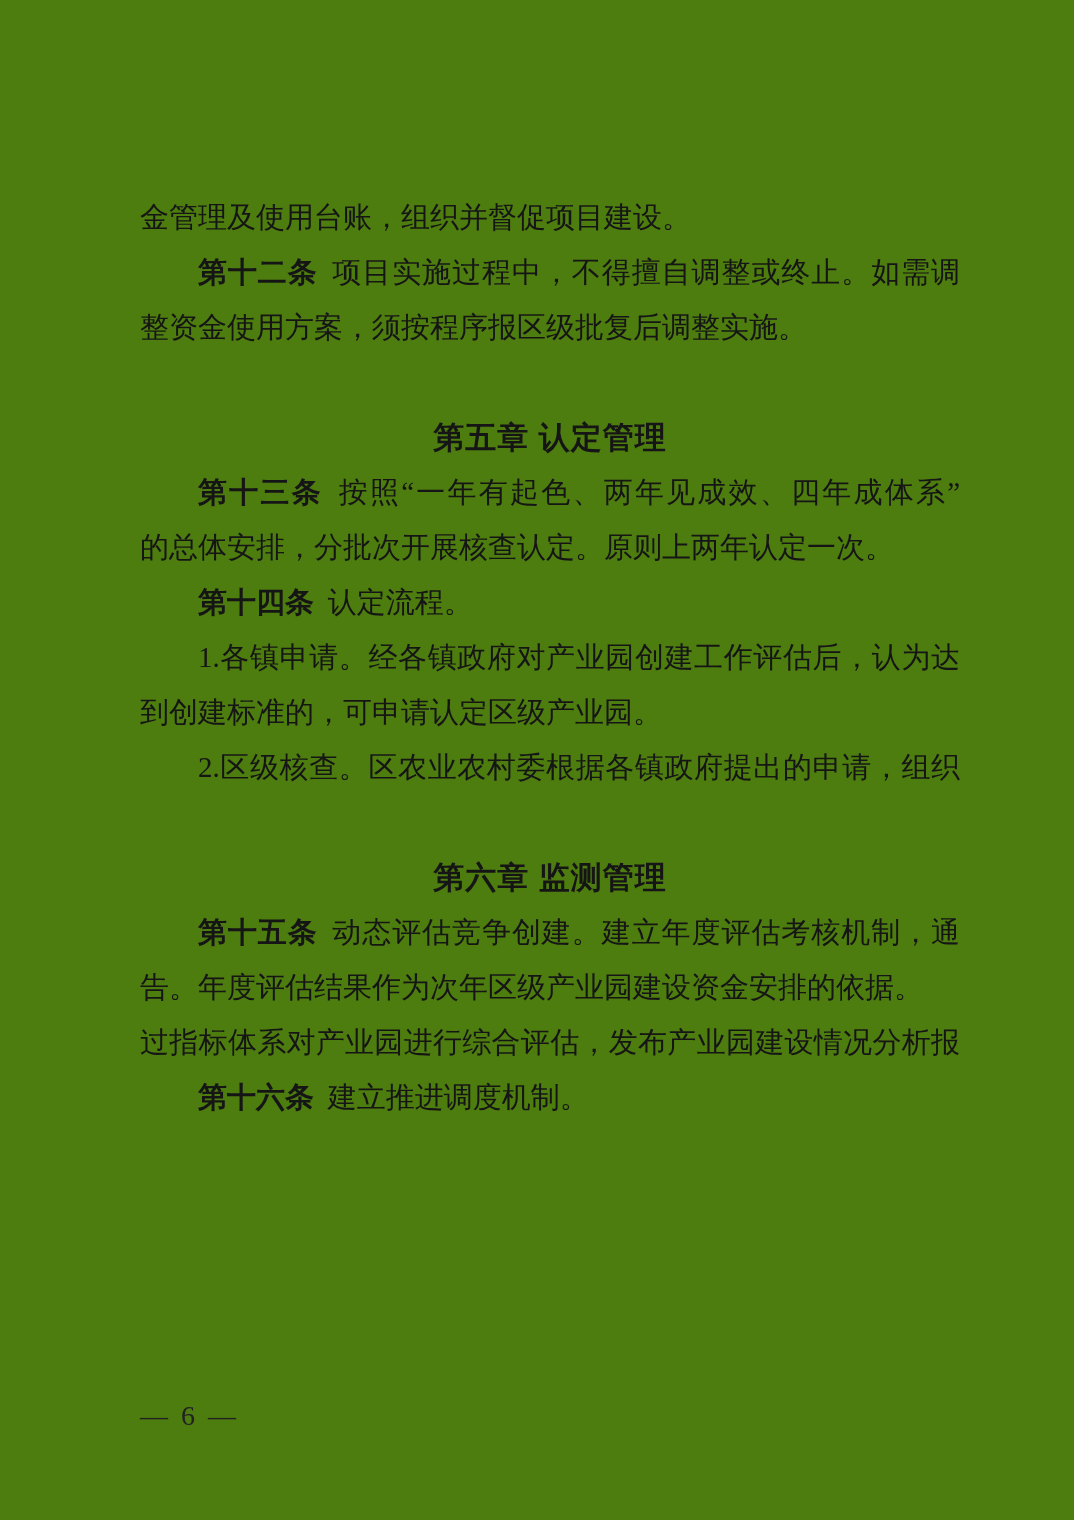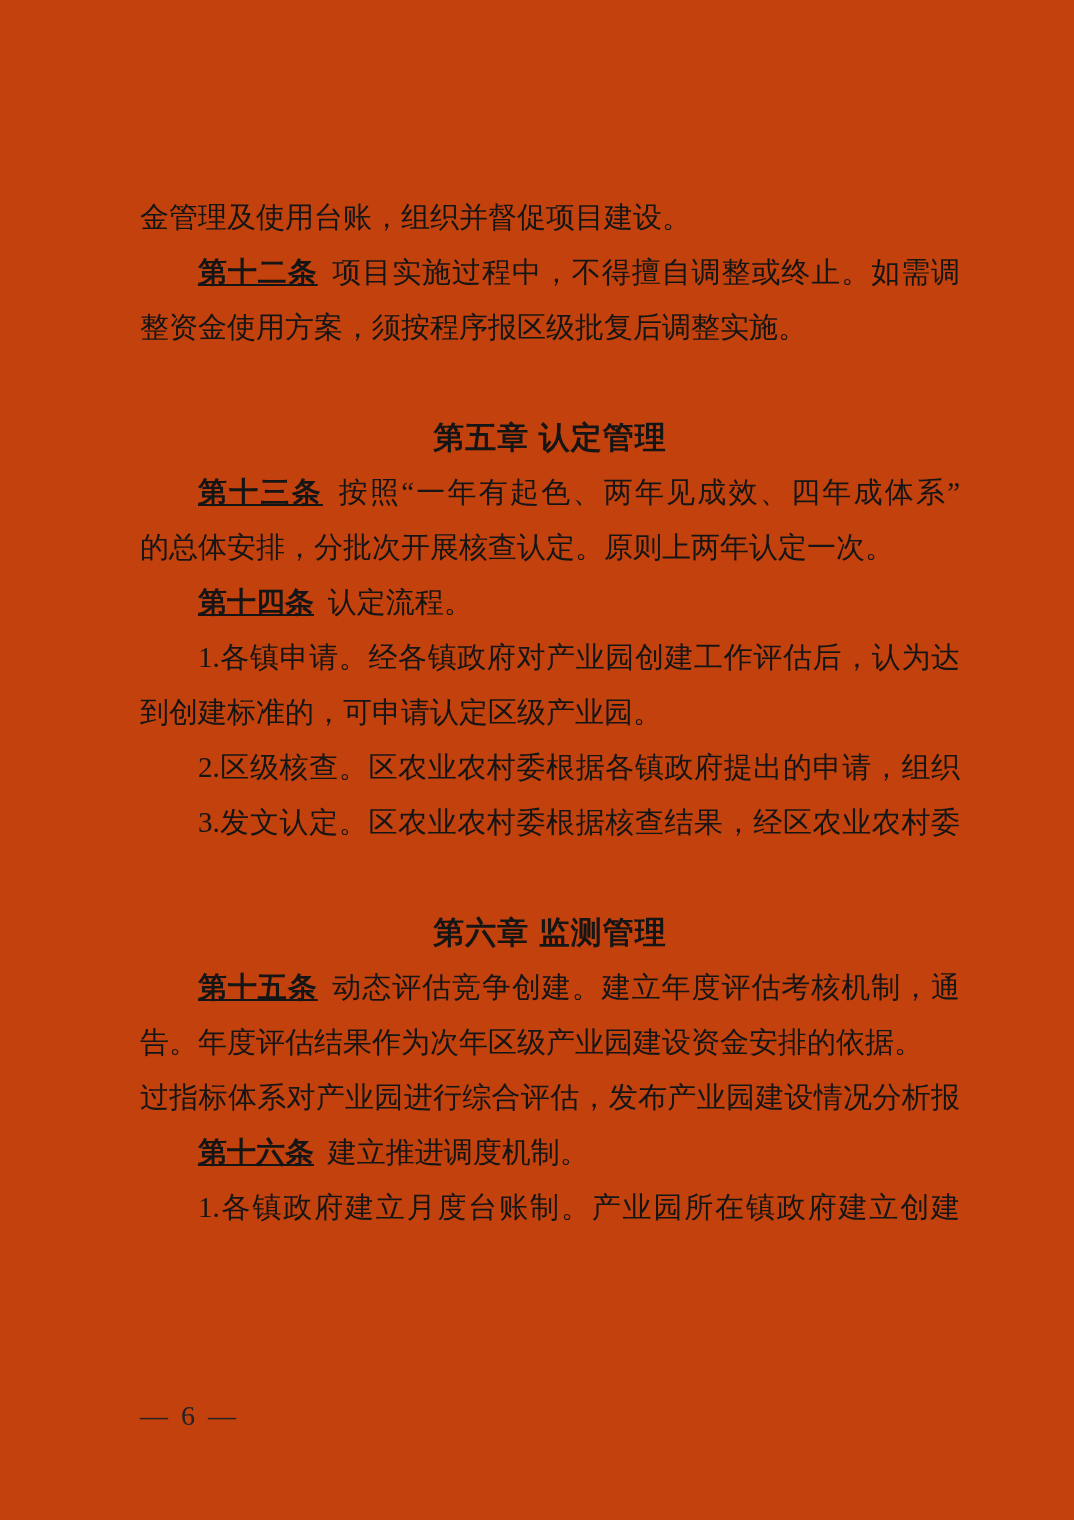--- a/index.html
+++ b/index.html
@@ -4,21 +4,21 @@
 <style>
   html, body {
     margin: 0;
     padding: 0;
     background: #ffffff;
   }
   .page {
     position: relative;
     width: 1074px;
     height: 1520px;
-    background: #c2410c;
+    background: #4d7c0f;
     color: #151515;
     font-family: "Liberation Serif", "DejaVu Serif", serif;
     overflow: hidden;
   }
   .doc-body {
     position: absolute;
     left: 140px;
     top: 190px;
     width: 820px;
   }
@@ -35,21 +35,20 @@
     text-align-last: justify;
     text-justify: inter-character;
   }
   .text-line.indent {
     text-indent: 2em;
   }
   .lead-bold {
     font-family: "Liberation Sans", "DejaVu Sans", sans-serif;
     font-weight: 700;
     margin-right: 0.22em;
-    text-decoration: underline;
   }
   .chapter-heading {
     font-size: 31px;
     line-height: 55px;
     height: 55px;
     margin-top: 55px;
     text-align: center;
     font-weight: 700;
     font-family: "Liberation Sans", "DejaVu Sans", sans-serif;
     letter-spacing: 1px;
@@ -72,24 +71,22 @@
       <div class="text-line"><span>金管理及使用台账，组织并督促项目建设。</span></div>
       <div class="text-line indent justify"><span class="lead-bold">第十二条</span><span> 项目实施过程中，不得擅自调整或终止。如需调</span></div>
       <div class="text-line"><span>整资金使用方案，须按程序报区级批复后调整实施。</span></div>
       <div class="chapter-heading">第五章 认定管理</div>
       <div class="text-line indent justify"><span class="lead-bold">第十三条</span><span> 按照“一年有起色、两年见成效、四年成体系”</span></div>
       <div class="text-line"><span>的总体安排，分批次开展核查认定。原则上两年认定一次。</span></div>
       <div class="text-line indent"><span class="lead-bold">第十四条</span><span> 认定流程。</span></div>
       <div class="text-line indent justify"><span>1.各镇申请。经各镇政府对产业园创建工作评估后，认为达</span></div>
       <div class="text-line"><span>到创建标准的，可申请认定区级产业园。</span></div>
       <div class="text-line indent justify"><span>2.区级核查。区农业农村委根据各镇政府提出的申请，组织</span></div>
-      <div class="text-line indent justify"><span>3.发文认定。区农业农村委根据核查结果，经区农业农村委</span></div>
       <div class="chapter-heading">第六章 监测管理</div>
       <div class="text-line indent justify"><span class="lead-bold">第十五条</span><span> 动态评估竞争创建。建立年度评估考核机制，通</span></div>
       <div class="text-line"><span>告。年度评估结果作为次年区级产业园建设资金安排的依据。</span></div>
       <div class="text-line justify"><span>过指标体系对产业园进行综合评估，发布产业园建设情况分析报</span></div>
       <div class="text-line indent"><span class="lead-bold">第十六条</span><span> 建立推进调度机制。</span></div>
-      <div class="text-line indent justify"><span>1.各镇政府建立月度台账制。产业园所在镇政府建立创建</span></div>
     </main>
   <footer class="page-footer">
     <span>— 6 —</span>
   </footer>
 </div>
 
 </body></html>

